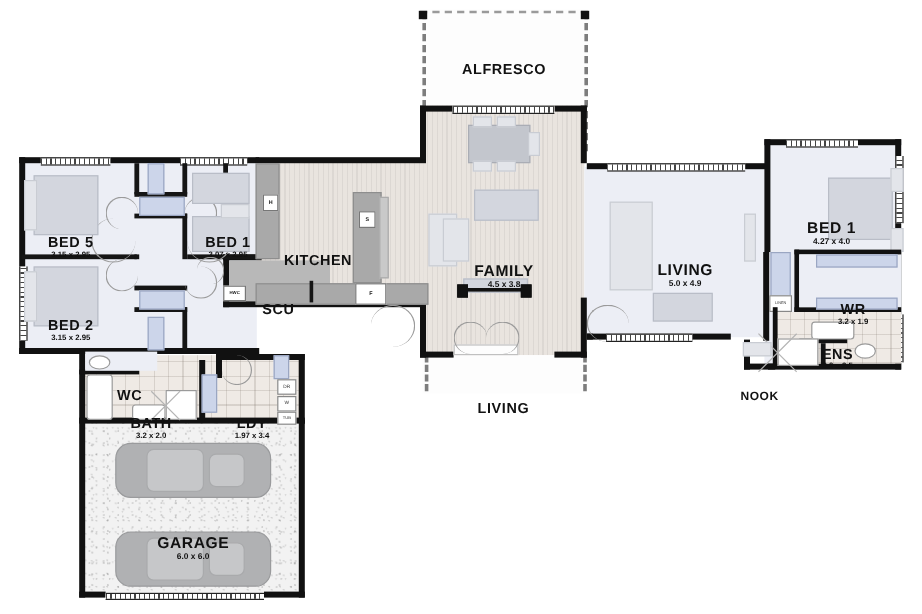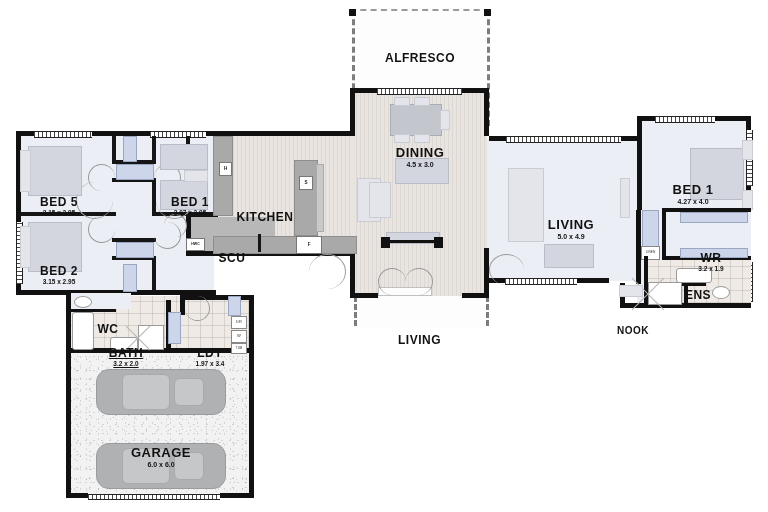--- a/index.html
+++ b/index.html
@@ -314,23 +314,23 @@
   </div>
   <div class="arc arcq-br" style="left:185px;top:296px;width:24px;height:24px;"></div>
 
   <div class="car" style="left:96px;top:369px;width:128px;height:44px;"></div>
   <div class="carw" style="left:122px;top:374px;width:46px;height:34px;"></div>
   <div class="carw" style="left:174px;top:378px;width:28px;height:26px;"></div>
   <div class="car" style="left:96px;top:443px;width:128px;height:44px;"></div>
   <div class="carw" style="left:122px;top:448px;width:46px;height:34px;"></div>
   <div class="carw" style="left:174px;top:452px;width:28px;height:26px;"></div>
 
-  <div class="rlabel big" style="left:375px;top:115px;width:90px;">
-    <span class="rname">DINING</span>
-    <span class="rdim">4.5 x 3.0</span>
+  <div class="rlabel big" style="left:375px;top:188px;width:90px;">
+    <span class="rname">FAMILY</span>
+    <span class="rdim">4.5 x 3.8</span>
   </div>
   <div class="rlabel med" style="left:352px;top:303px;width:135px;">
     <span class="rname">LIVING</span>
   </div>
   <div class="rlabel med" style="left:232px;top:180px;width:66px;">
     <span class="rname">KITCHEN</span>
   </div>
   <div class="rlabel med" style="left:208px;top:221px;width:48px;">
     <span class="rname">SCU</span>
   </div>
@@ -361,21 +361,21 @@
   <div class="rlabel med" style="left:668px;top:258px;width:60px;">
     <span class="rname">ENS</span>
     <span class="rdim">3.0 x 2.5</span>
   </div>
   <div class="rlabel sml" style="left:616px;top:295px;width:34px;">
     <span class="rname">NOOK</span>
   </div>
   <div class="rlabel med" style="left:88px;top:292px;width:40px;">
     <span class="rname">WC</span>
   </div>
-  <div class="rlabel med" style="left:96px;top:316px;width:60px;text-decoration:underline;">
+  <div class="rlabel med" style="left:96px;top:316px;width:60px;">
     <span class="rname">BATH</span>
     <span class="rdim">3.2 x 2.0</span>
   </div>
   <div class="rlabel med" style="left:183px;top:316px;width:54px;">
     <span class="rname">LDY</span>
     <span class="rdim">1.97 x 3.4</span>
   </div>
   <div class="rlabel big" style="left:115px;top:415px;width:92px;text-align:center;">
     <span class="rname">GARAGE</span>
     <span class="rdim">6.0 x 6.0</span>

